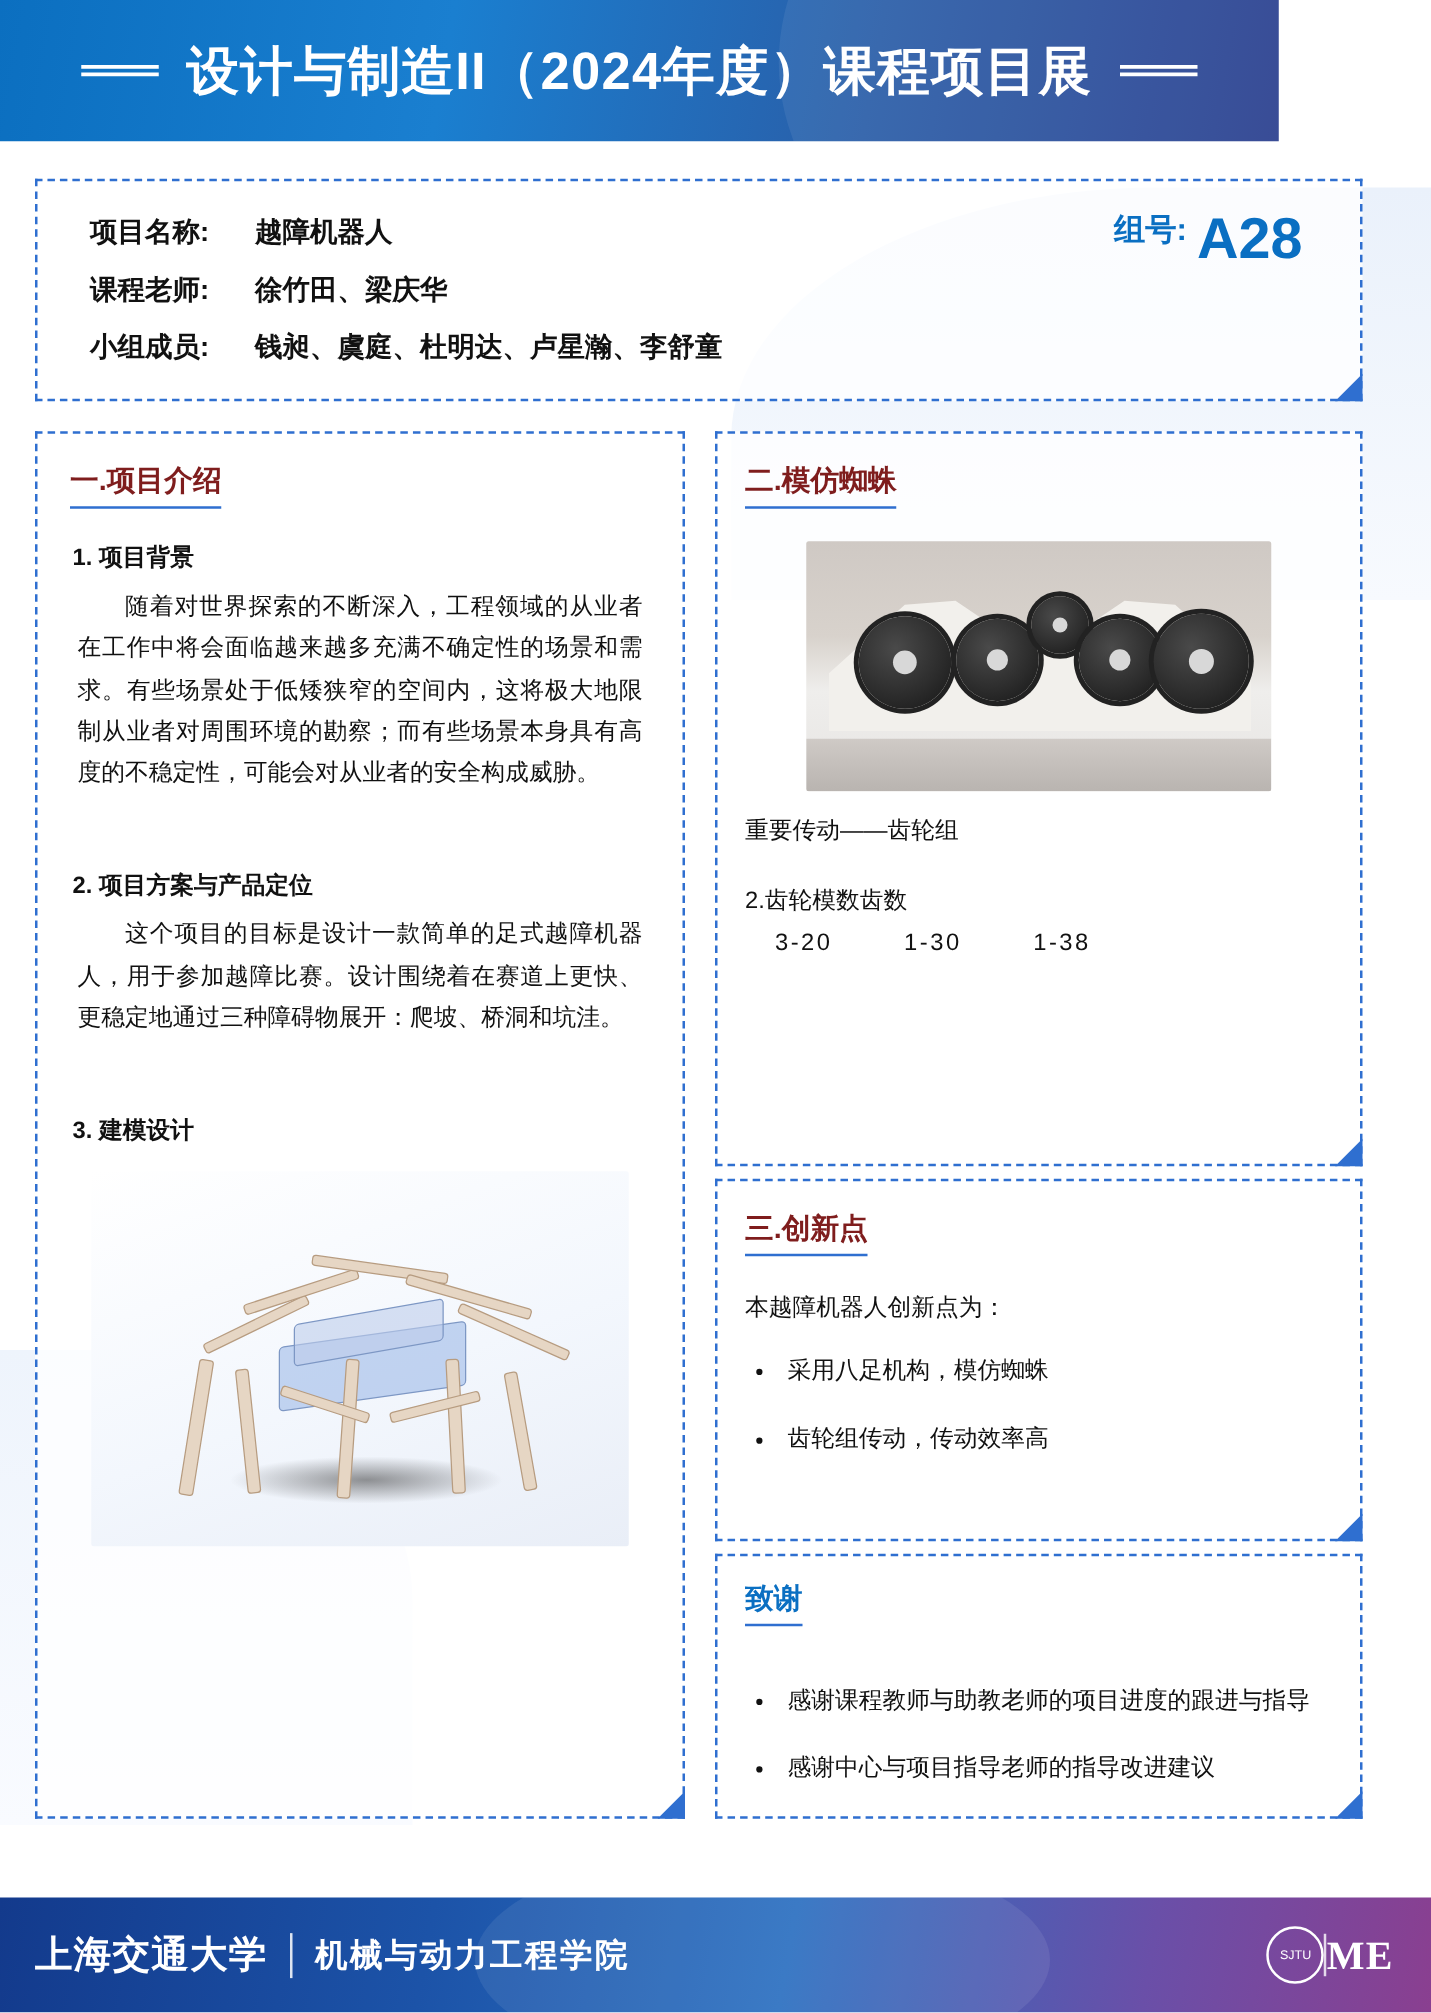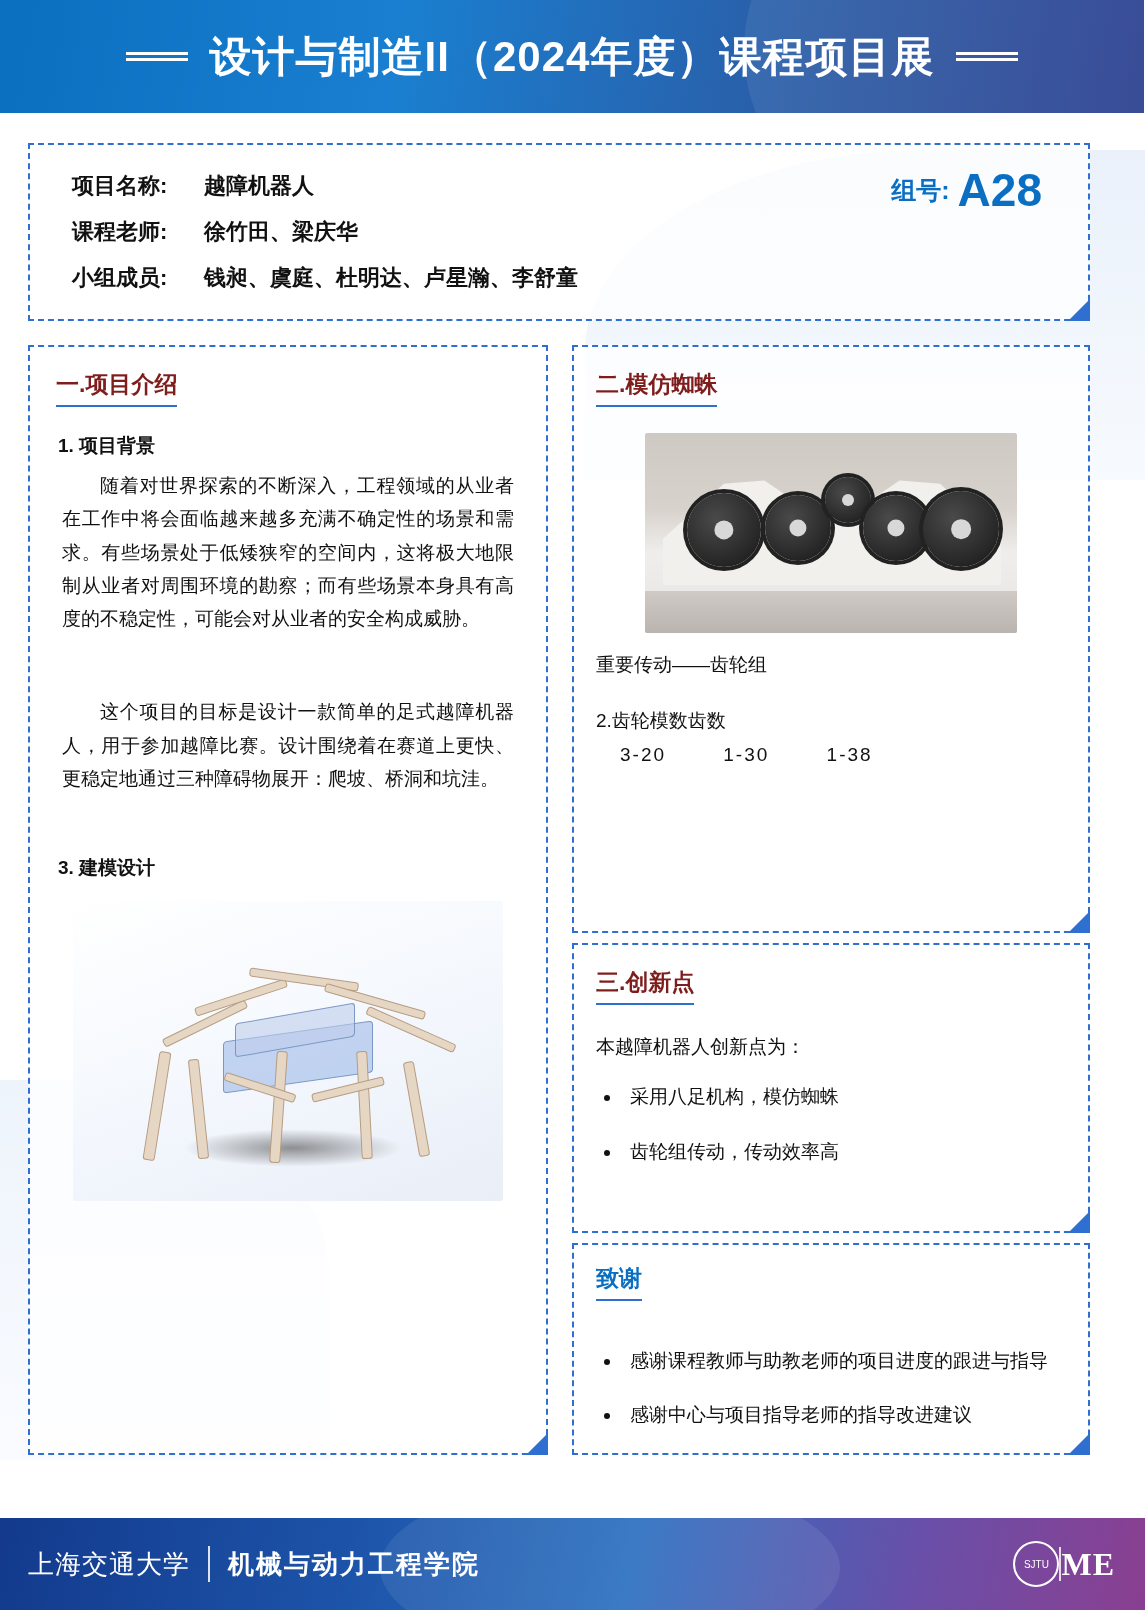--- a/index.html
+++ b/index.html
@@ -10,21 +10,21 @@
     font-family: "Liberation Sans", sans-serif;
     background: #ffffff;
     position: relative;
     overflow: hidden;
   }
 
   
   .header {
     position: absolute;
     left: 0; top: 0;
-    width: 1144px; height: 113px;
+    width: 1023px; height: 113px;
     background: linear-gradient(100deg, #0b6fc0 0%, #1a7fd0 35%, #2a5ea8 68%, #2b3f8f 100%);
     overflow: hidden;
   }
   .header:after {
     content: "";
     position: absolute;
     right: -120px; top: -160px;
     width: 520px; height: 420px;
     border-radius: 50%;
     background: rgba(255,255,255,0.07);
@@ -89,21 +89,21 @@
   .info-row {
     display: flex; align-items: baseline;
     font-size: 22px;
     color: #111;
     margin-bottom: 16px;
   }
   .info-label { font-weight: bold; min-width: 120px; }
   .info-value { font-weight: bold; margin-left: 12px; }
   #group-block {
     position: absolute; right: 46px; top: 22px;
-    display: flex; align-items: center; color: #0a6fc2;
+    display: flex; align-items: flex-start; color: #0a6fc2;
   }
   #group-label { font-size: 25px; font-weight: bold; }
   #group-value { font-size: 46px; font-weight: bold; margin-left: 8px; line-height: 1; }
 
   
   #left-panel {
     left: 28px; top: 345px;
     width: 520px; height: 1110px;
     padding: 22px 26px;
   }
@@ -244,21 +244,21 @@
     width: 460px; height: 180px;
     background: rgba(255,255,255,0.08);
     border-radius: 50%;
   }
   .footer-left {
     position: absolute; left: 28px; top: 50%;
     transform: translateY(-50%);
     display:flex; align-items:center; gap: 18px;
     color:#fff;
   }
-  .uni-name { font-size: 26px; font-family: "Liberation Serif", serif; font-weight: normal; letter-spacing: 1px; text-align: center; }
+  .uni-name { font-size: 30px; font-family: "Liberation Serif", serif; font-weight: bold; letter-spacing: 1px; text-align: center; }
   .divider-v { width: 2px; height: 36px; background: rgba(255,255,255,0.85); }
   .school-name { font-size: 26px; font-weight: bold; letter-spacing: 2px; }
   .footer-right {
     position: absolute; right: 30px; top: 50%;
     transform: translateY(-50%);
     display:flex; align-items:center; gap: 0;
   }
   .seal {
     width: 46px; height: 46px; border-radius: 50%;
     border: 2px solid #fff; color:#fff;
@@ -303,20 +303,21 @@
 </div>
 
 <div class="panel" id="left-panel">
   <div class="section-title">一.项目介绍</div>
 
   <div class="sub-title">1. 项目背景</div>
   <p class="para">随着对世界探索的不断深入，工程领域的从业者在工作中将会面临越来越多充满不确定性的场景和需求。有些场景处于低矮狭窄的空间内，这将极大地限制从业者对周围环境的勘察；而有些场景本身具有高度的不稳定性，可能会对从业者的安全构成威胁。</p>
 
   <div class="gap-lg"></div>
 
+  <div class="sub-title">2. 项目方案与产品定位</div>
   <p class="para">这个项目的目标是设计一款简单的足式越障机器人，用于参加越障比赛。设计围绕着在赛道上更快、更稳定地通过三种障碍物展开：爬坡、桥洞和坑洼。</p>
 
   <div class="gap-lg"></div>
 
   <div class="sub-title">3. 建模设计</div>
 
   
   <div class="fig" id="robot-fig">
     <div class="shadow-blob"></div>
     <div class="body-plate" style="left:150px; top:130px; width:150px; height:52px; transform: skewY(-8deg);"></div>

